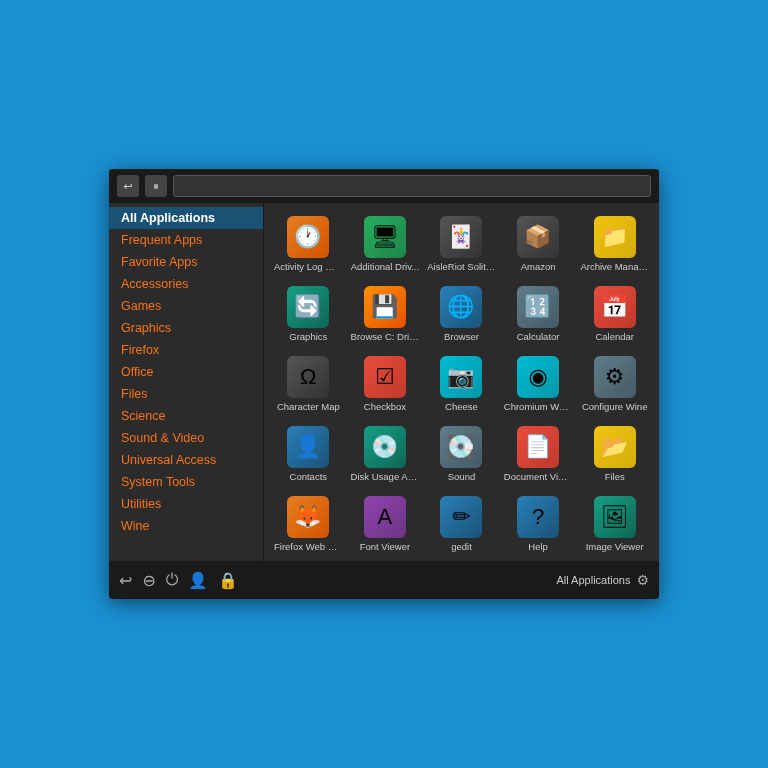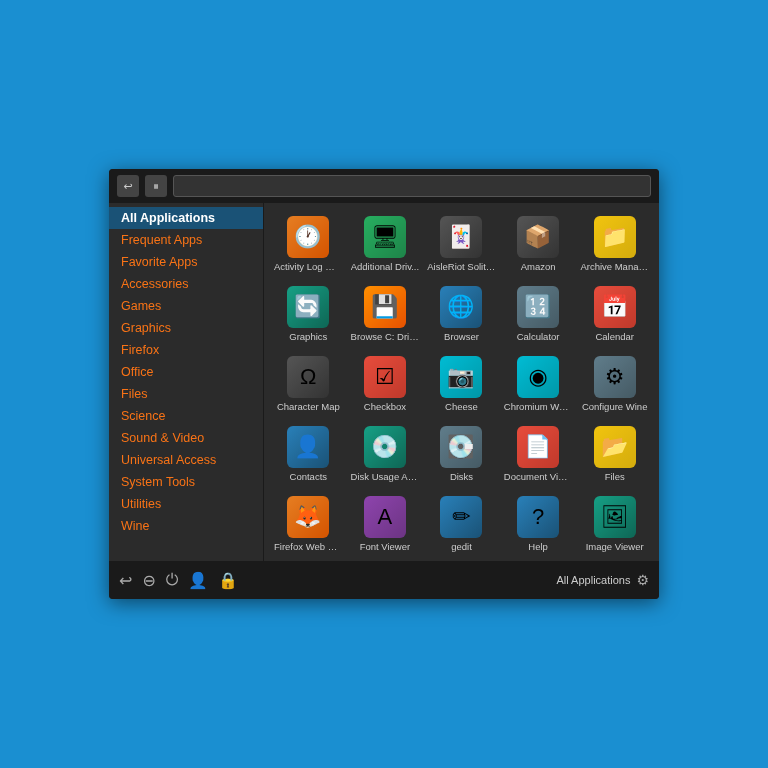--- a/index.html
+++ b/index.html
@@ -270,21 +270,21 @@
           <div class="app-item">
             <div class="app-icon icon-blue">👤</div>
             <span class="app-label">Contacts</span>
           </div>
           <div class="app-item">
             <div class="app-icon icon-teal">💿</div>
             <span class="app-label">Disk Usage Ana...</span>
           </div>
           <div class="app-item">
             <div class="app-icon icon-gray">💽</div>
-            <span class="app-label">Disks</span>
+            <span class="app-label">Sound</span>
           </div>
           <div class="app-item">
             <div class="app-icon icon-red">📄</div>
             <span class="app-label">Document View...</span>
           </div>
           <div class="app-item">
             <div class="app-icon icon-yellow">📂</div>
             <span class="app-label">Files</span>
           </div>
           <div class="app-item">

